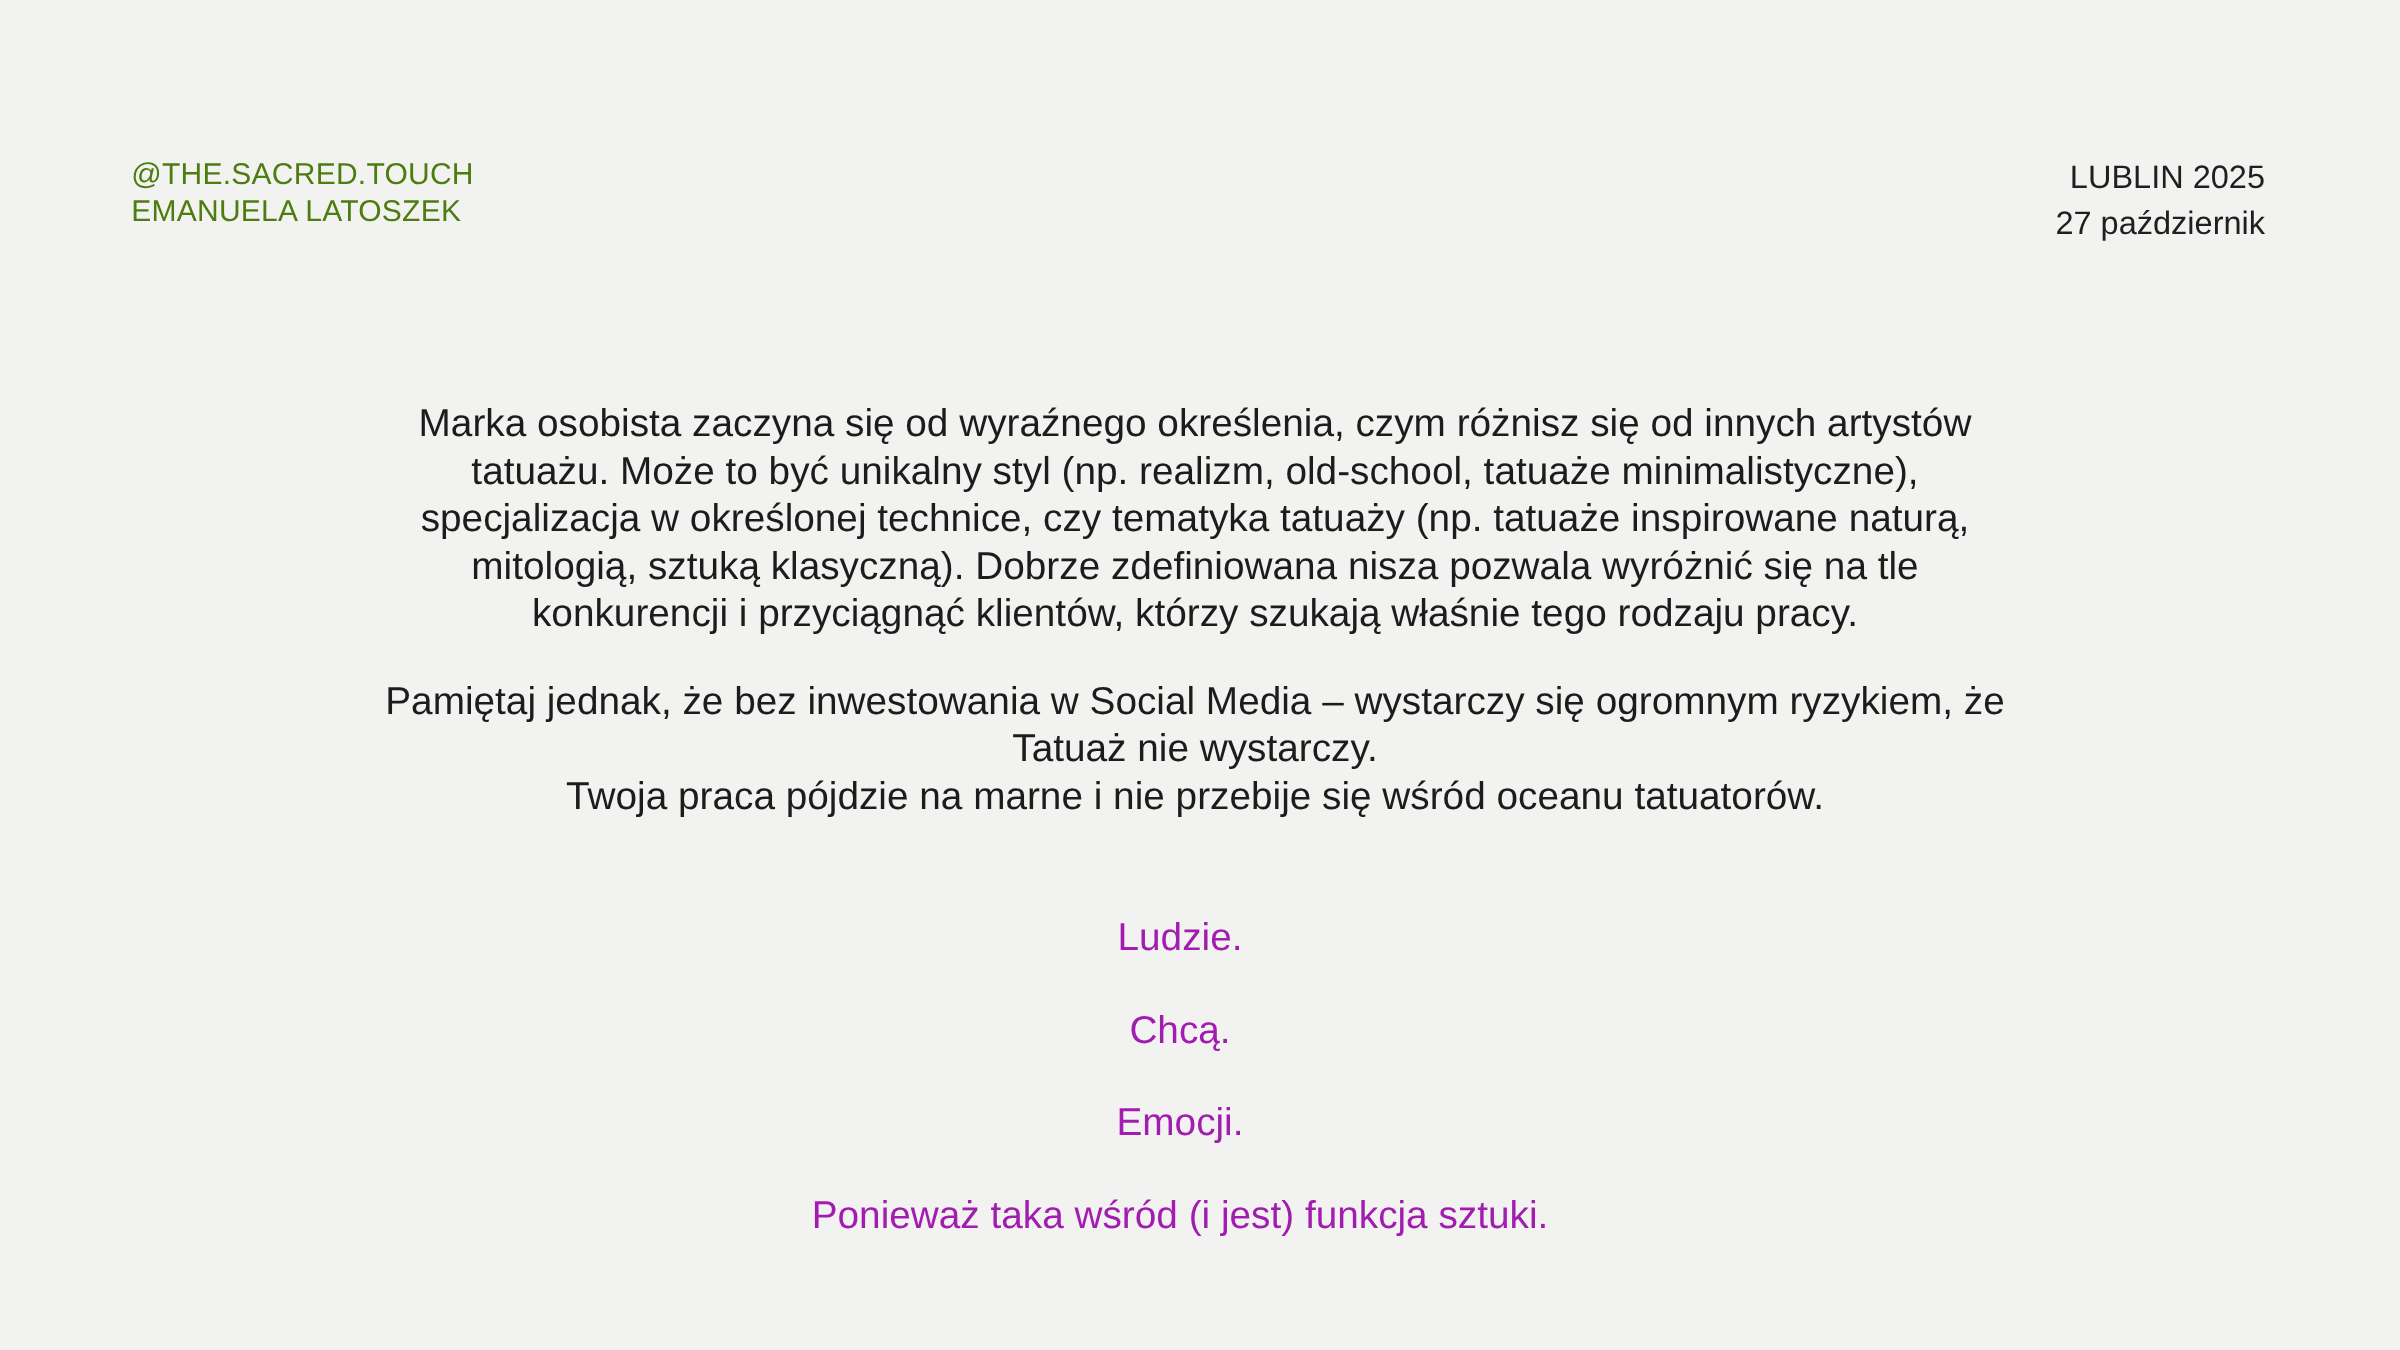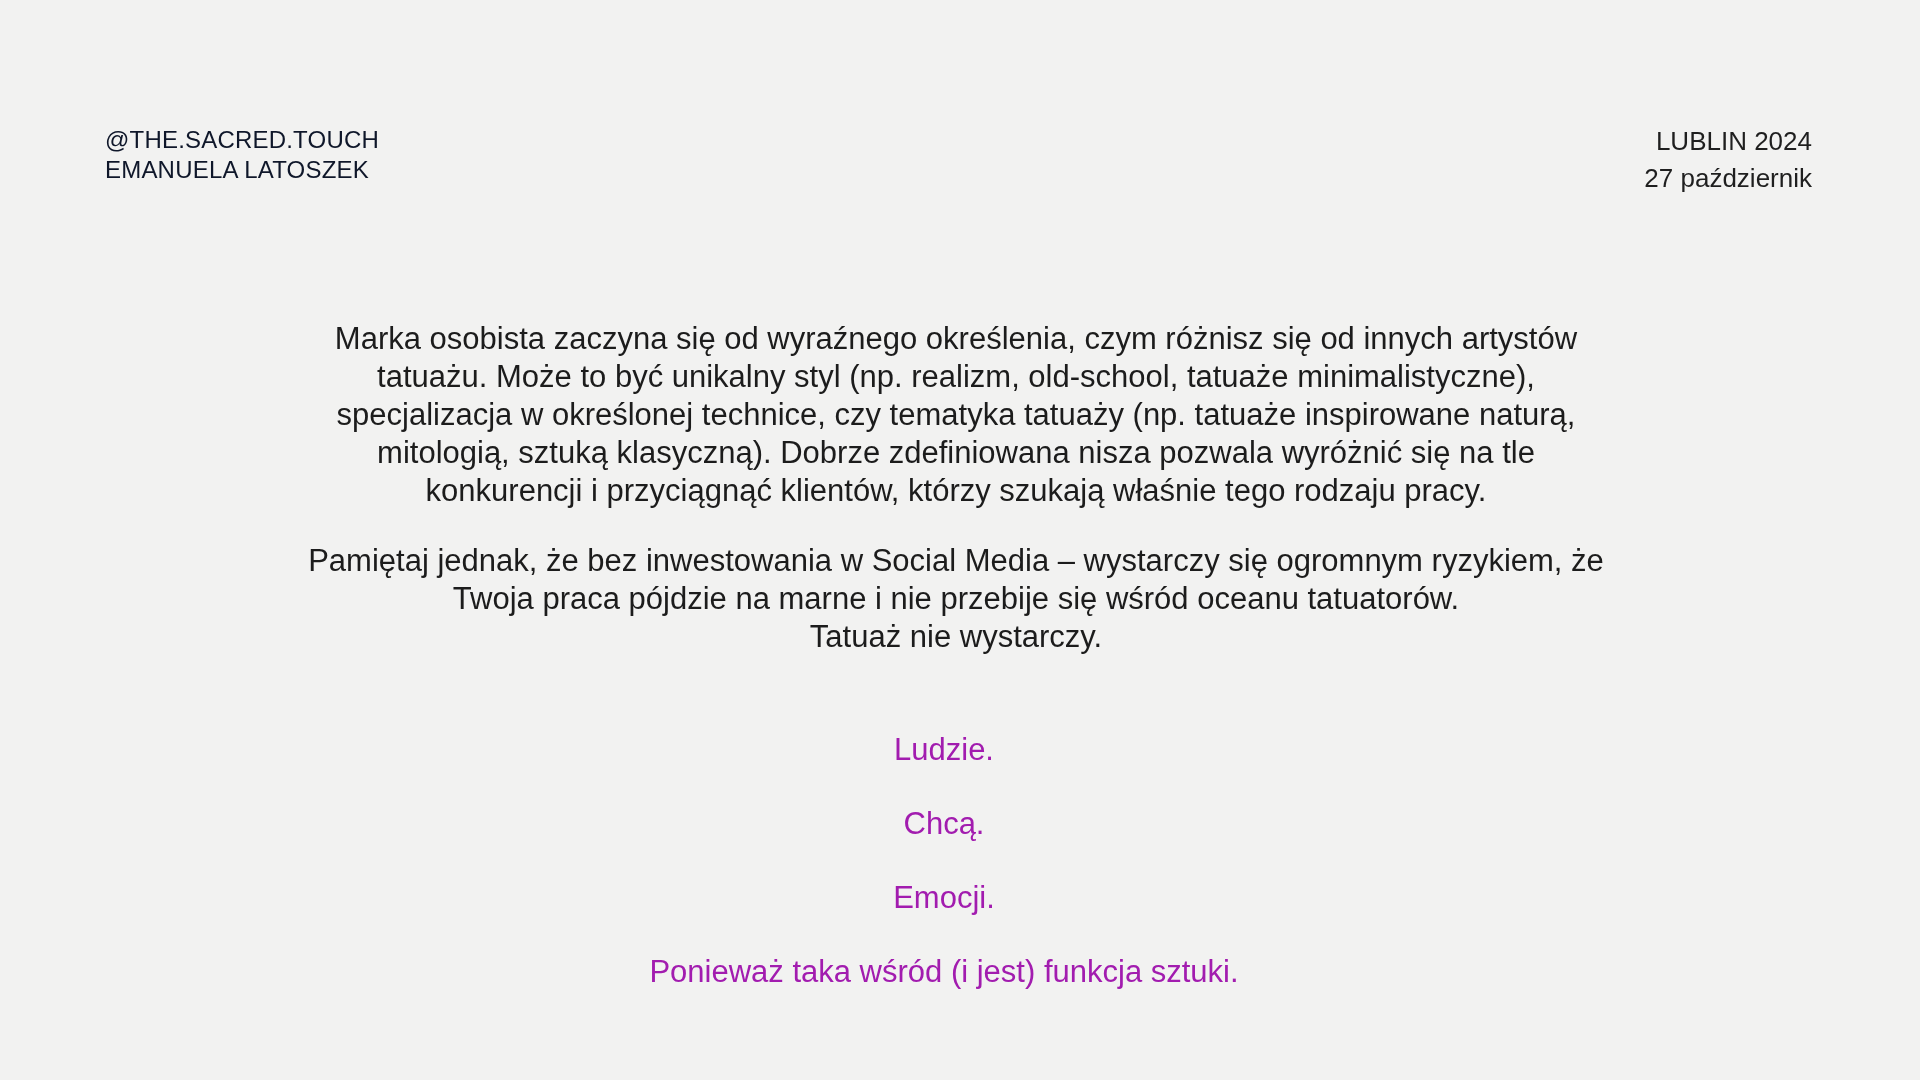--- a/index.html
+++ b/index.html
@@ -16,21 +16,21 @@
   }
 
   
   .credits {
     position: absolute;
     left: 105px;
     top: 125px;
     font-size: 24px;
     line-height: 30px;
     letter-spacing: 0.2px;
-    color: #0f172a;
+    color: #4d7c0f;
     text-align: left;
     white-space: nowrap;
   }
 
   
   .event-info {
     position: absolute;
     right: 108px;
     top: 123px;
     font-size: 26px;
@@ -92,37 +92,37 @@
 <body>
 
 <div class="slide">
 
   <div class="credits">
     <div>@THE.SACRED.TOUCH</div>
     <div>EMANUELA LATOSZEK</div>
   </div>
 
   <div class="event-info">
-    <div>LUBLIN 2024</div>
+    <div>LUBLIN 2025</div>
     <div>27 październik</div>
   </div>
 
 
   <div class="body-block para-1">
     <div class="line">Marka osobista zaczyna się od wyraźnego określenia, czym różnisz się od innych artystów</div>
     <div class="line">tatuażu. Może to być unikalny styl (np. realizm, old-school, tatuaże minimalistyczne),</div>
     <div class="line">specjalizacja w określonej technice, czy tematyka tatuaży (np. tatuaże inspirowane naturą,</div>
     <div class="line">mitologią, sztuką klasyczną). Dobrze zdefiniowana nisza pozwala wyróżnić się na tle</div>
     <div class="line">konkurencji i przyciągnąć klientów, którzy szukają właśnie tego rodzaju pracy.</div>
   </div>
 
   <div class="body-block para-2">
     <div class="line">Pamiętaj jednak, że bez inwestowania w Social Media – wystarczy się ogromnym ryzykiem, że</div>
+    <div class="line">Tatuaż nie wystarczy.</div>
     <div class="line">Twoja praca pójdzie na marne i nie przebije się wśród oceanu tatuatorów.</div>
-    <div class="line">Tatuaż nie wystarczy.</div>
   </div>
 
   <div class="statement statement-1">Ludzie.</div>
   <div class="statement statement-2">Chcą.</div>
   <div class="statement statement-3">Emocji.</div>
   <div class="statement statement-4">Ponieważ taka wśród (i jest) funkcja sztuki.</div>
 
 </div>
 
 </body></html>

